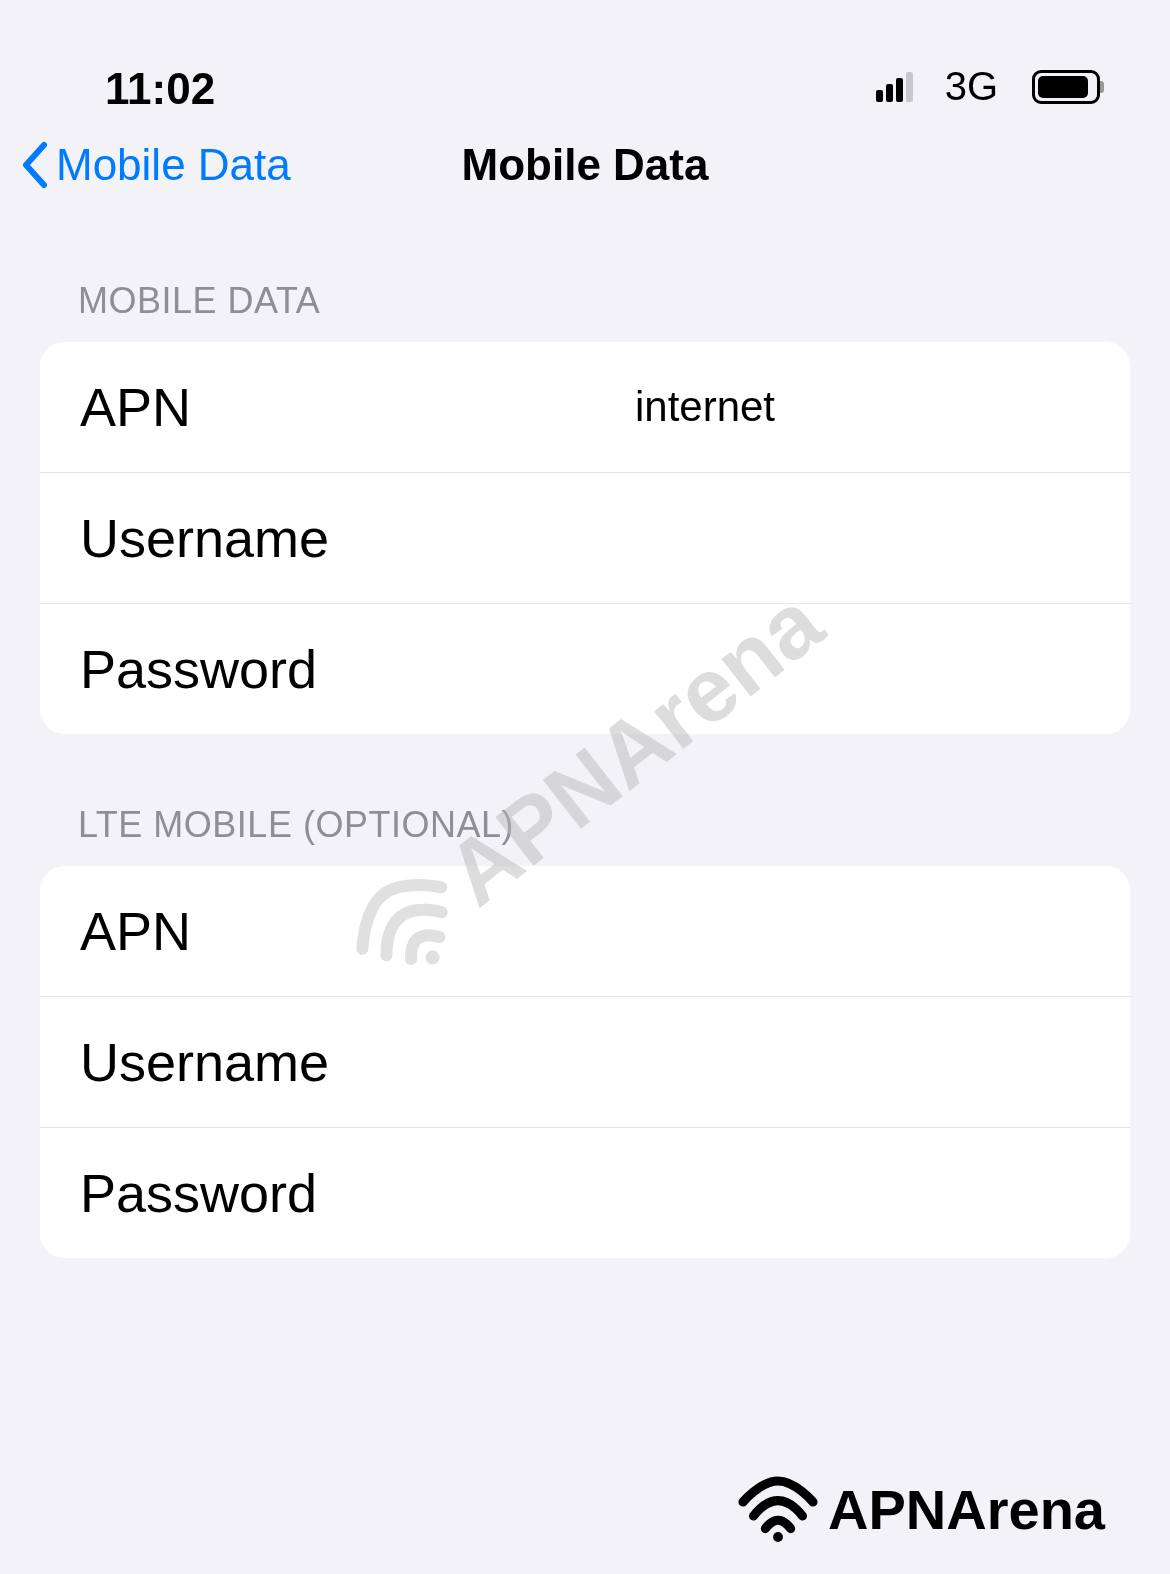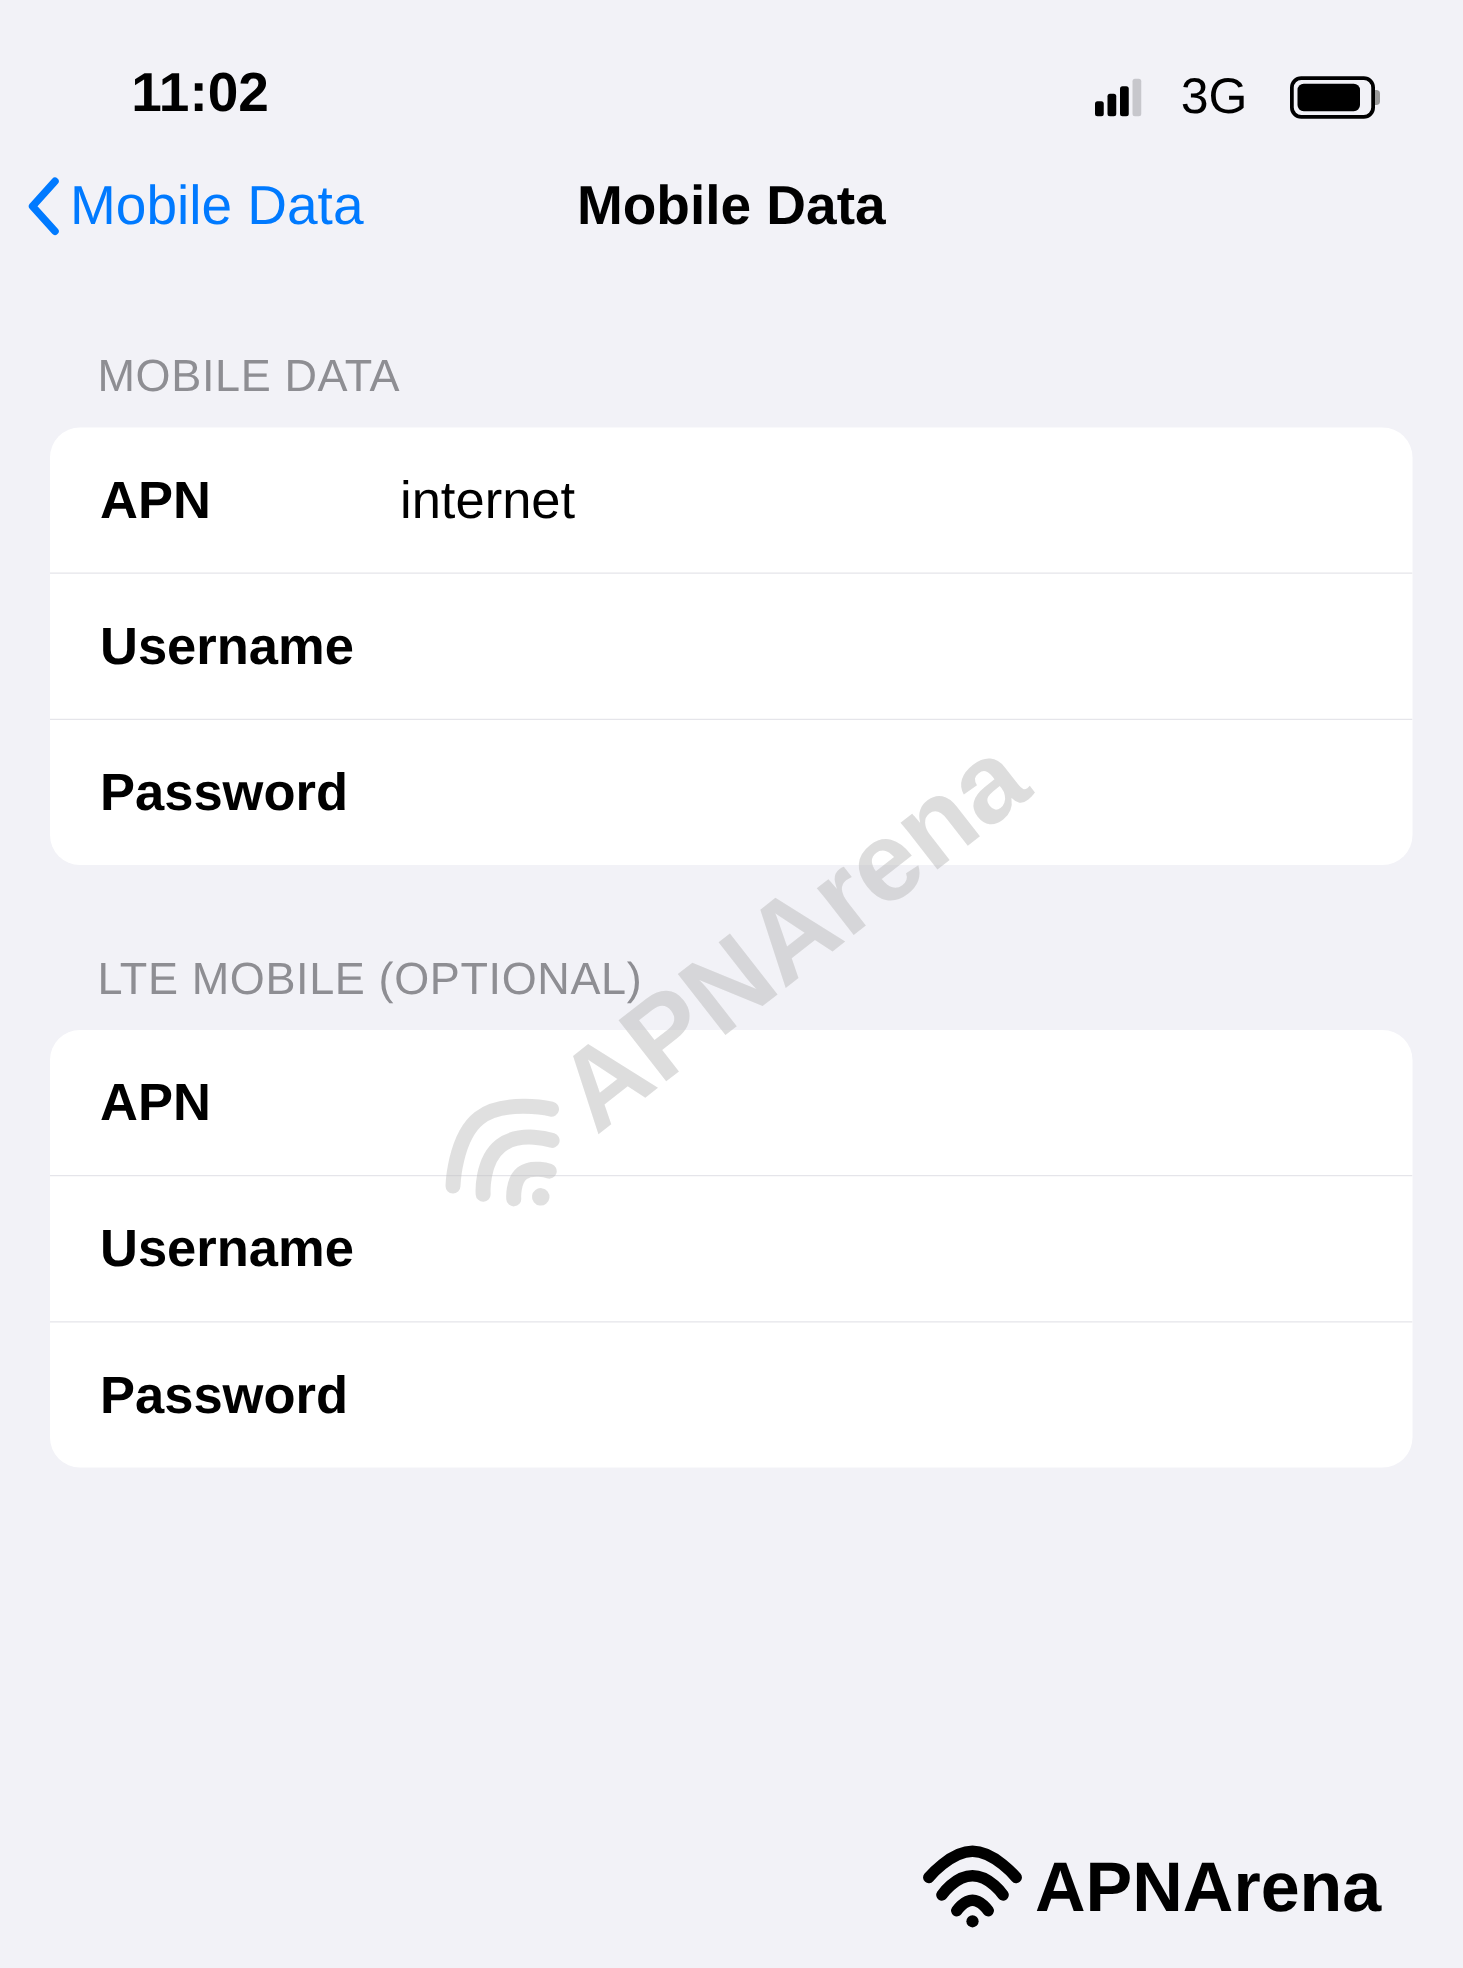--- a/index.html
+++ b/index.html
@@ -11,22 +11,22 @@
     body {
       width: 1170px;
       height: 1574px;
       background-color: #f2f2f7;
       position: relative;
       overflow: hidden;
     }
     .status-bar {
       display: flex;
       justify-content: space-between;
-      align-items: flex-end;
-      padding: 40px 70px 0 105px;
+      align-items: flex-start;
+      padding: 64px 70px 0 105px;
       height: 100px;
     }
     .status-time {
       font-size: 44px;
       font-weight: 600;
       color: #000;
     }
     .status-right {
       display: flex;
       align-items: center;
@@ -123,34 +123,35 @@
     .settings-row {
       display: flex;
       align-items: center;
       padding: 34px 40px;
       border-bottom: 1px solid #e5e5ea;
     }
     .settings-row:last-child {
       border-bottom: none;
     }
     .row-label {
-      font-size: 42px;
-      font-weight: 700;
+      font-size: 54px;
+      font-weight: 400;
       color: #000;
       width: 240px;
       flex-shrink: 0;
     }
     .row-input {
       font-size: 42px;
       font-weight: 400;
       color: #000;
       border: none;
       outline: none;
       background: transparent;
       flex: 1;
+      text-align: center;
     }
     .watermark {
       position: absolute;
       top: 50%;
       left: 50%;
       transform: translate(-50%, -50%) rotate(-38deg);
       font-size: 90px;
       font-weight: 700;
       color: #bcbcbc;
       opacity: 0.5;

